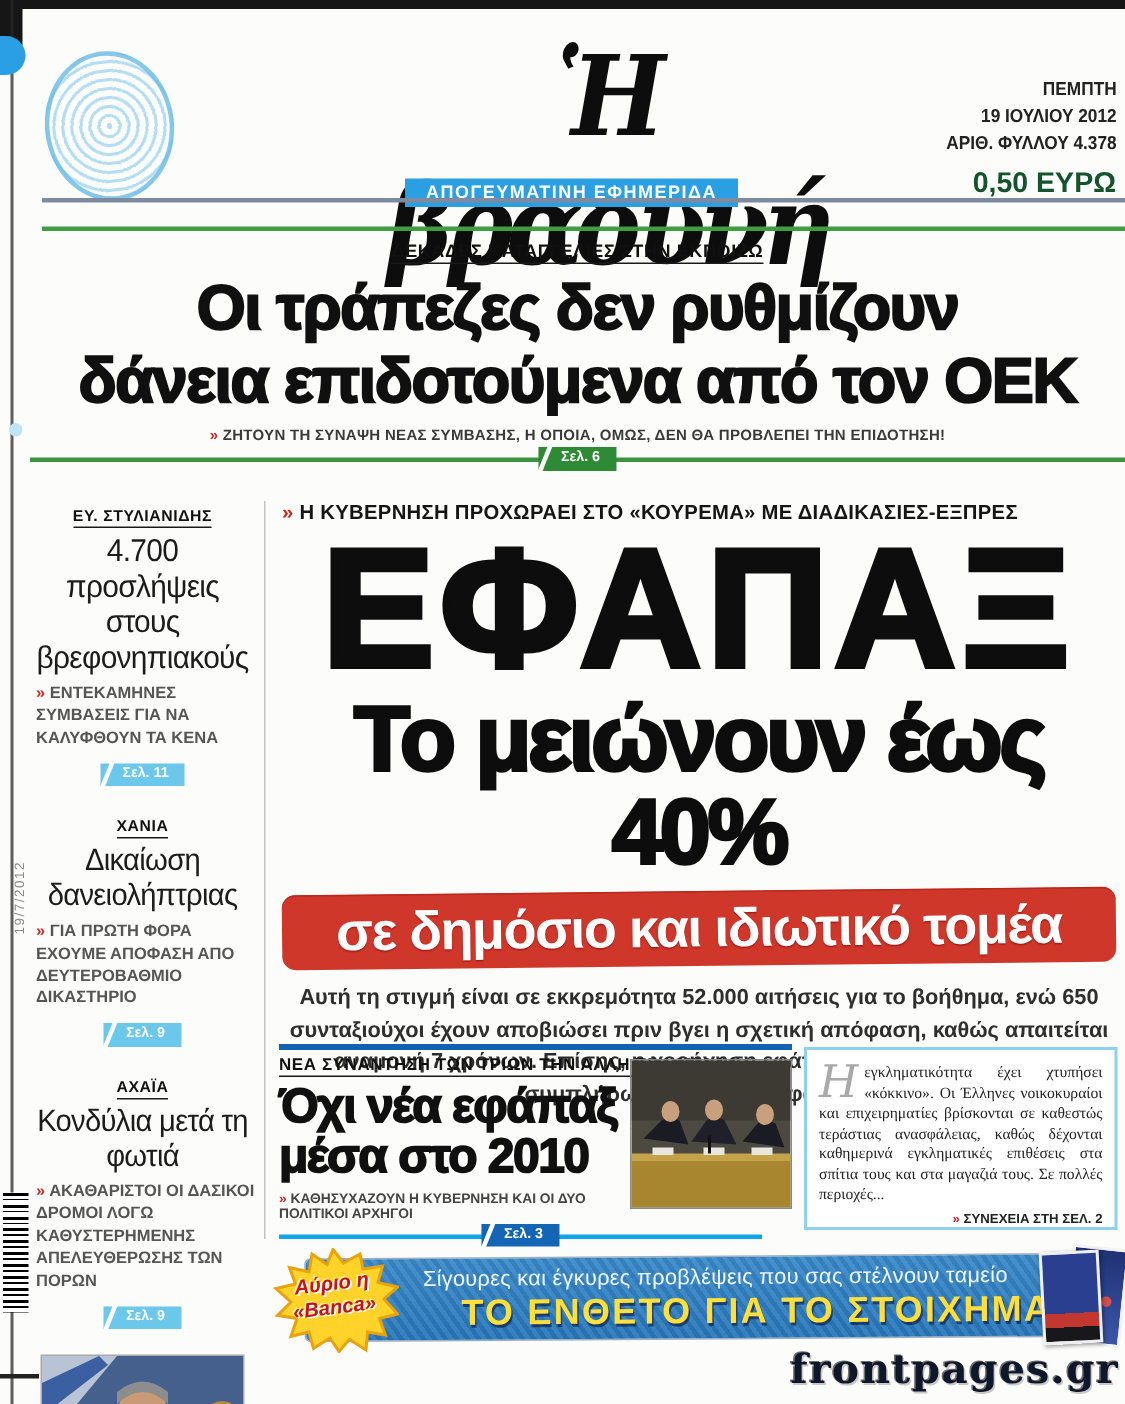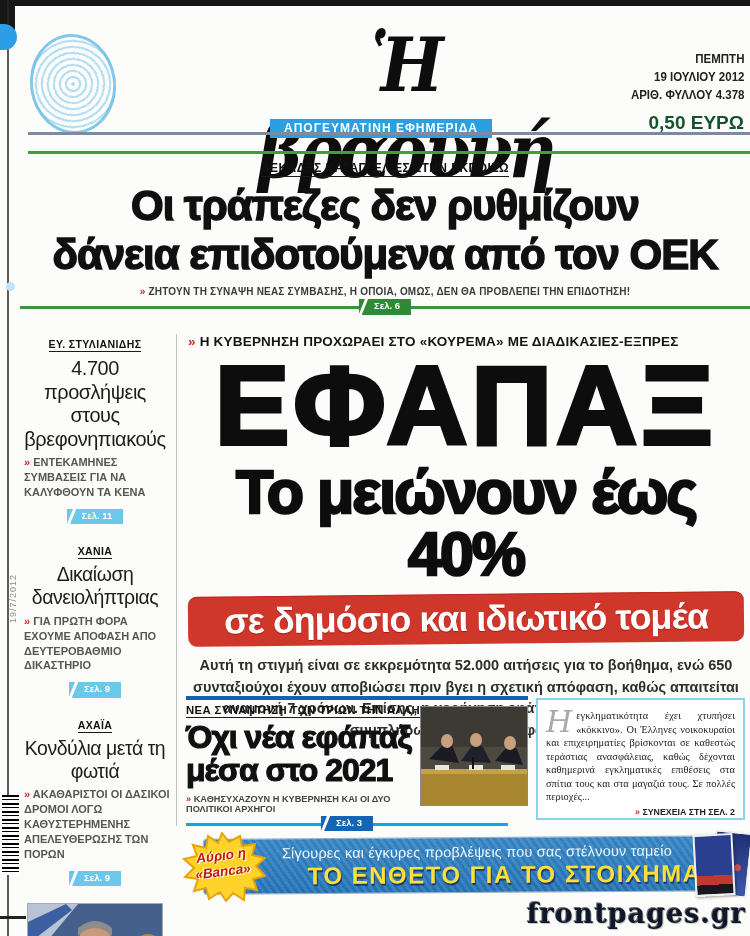--- a/index.html
+++ b/index.html
@@ -230,21 +230,21 @@
     <div class="main-ref">
       <span class="arrow">»</span>
       <span>ΡΕΠΟΡΤΑΖ ΣΕΛ. 7</span>
     </div>
   </div>
 
   <div class="meeting">
     <span class="kicker-underline">ΝΕΑ ΣΥΝΑΝΤΗΣΗ ΤΩΝ ΤΡΙΩΝ ΤΗΝ ΑΛΛΗ ΕΒΔΟΜΑΔΑ</span>
     <div class="meeting-headline">
       <div>Όχι νέα εφάπαξ</div>
-      <div>μέσα στο 2021</div>
+      <div>μέσα στο 2010</div>
     </div>
     <div class="meeting-deck">
       <span class="arrow">»</span>
       <span>ΚΑΘΗΣΥΧΑΖΟΥΝ Η ΚΥΒΕΡΝΗΣΗ ΚΑΙ ΟΙ ΔΥΟ ΠΟΛΙΤΙΚΟΙ ΑΡΧΗΓΟΙ</span>
     </div>
     <svg class="meeting-photo" viewBox="0 0 106 98" xmlns="http://www.w3.org/2000/svg">
       <rect width="106" height="98" fill="#4c4a40"></rect>
       <rect width="106" height="40" fill="#3c3a33"></rect>
       <rect y="64" width="106" height="34" fill="#a8862f"></rect>
       <rect y="62" width="106" height="5" fill="#c4a24a"></rect>

